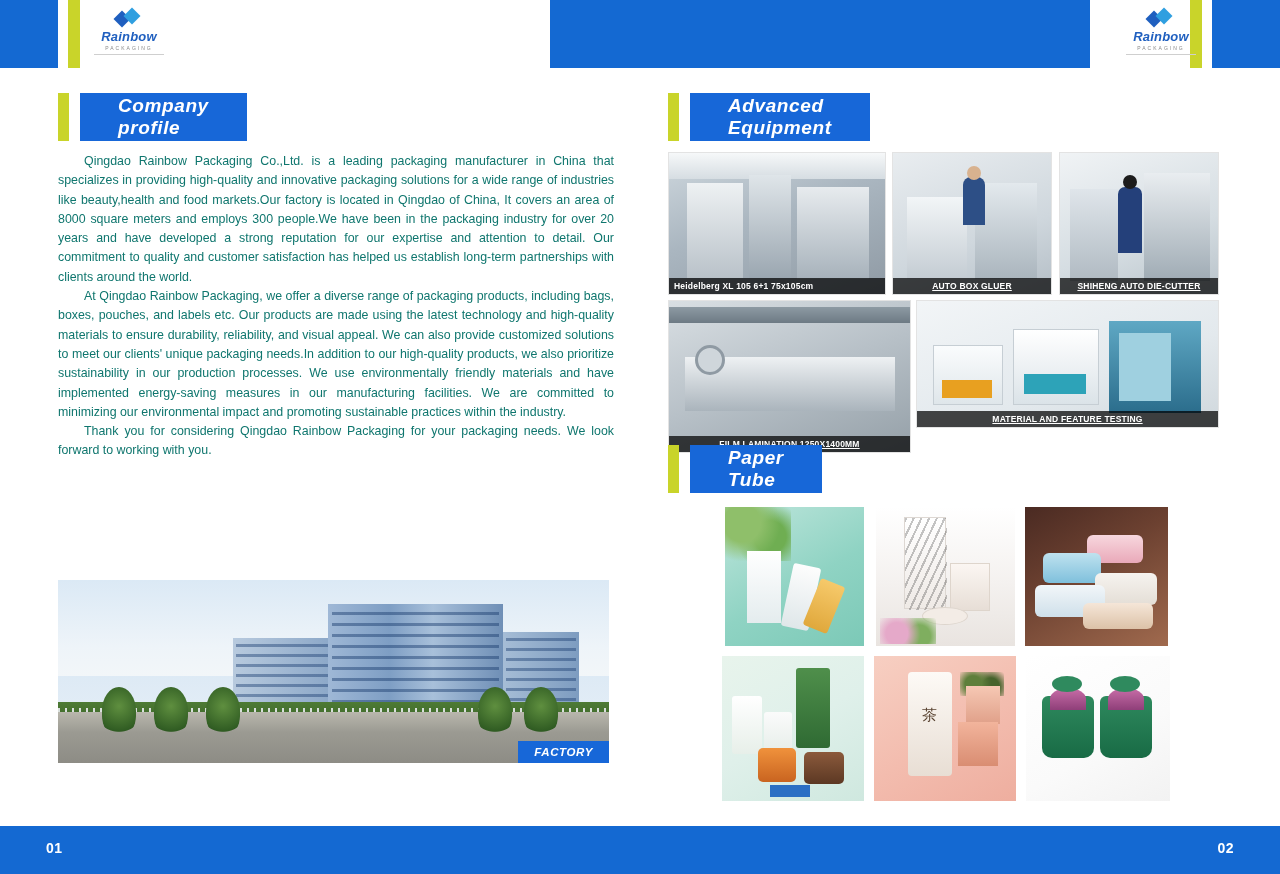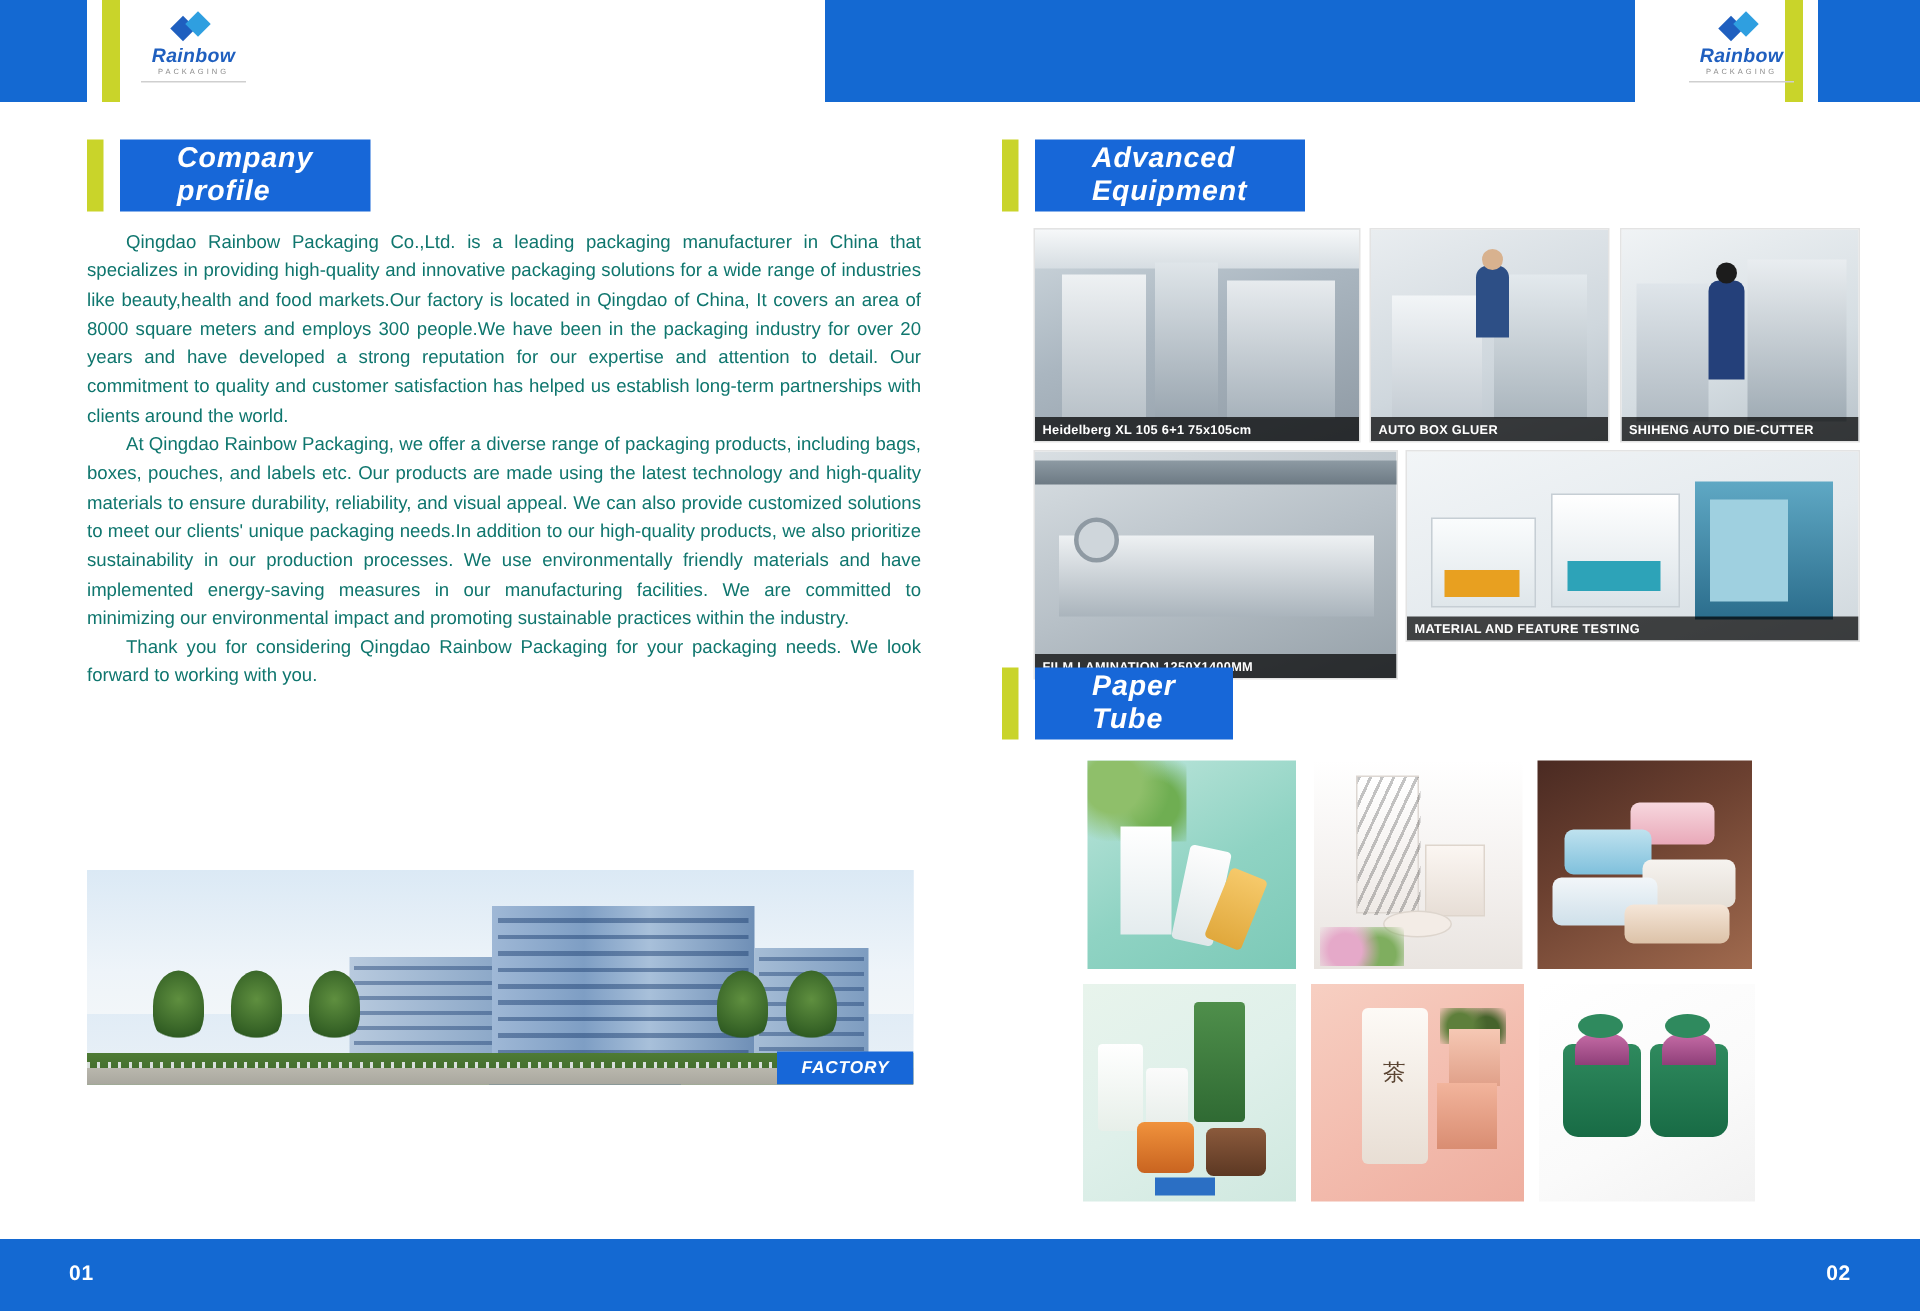--- a/index.html
+++ b/index.html
@@ -100,21 +100,21 @@
     font-size: 12.4px; color: #0f766e;
     line-height: 19.3px;
     text-align: justify;
     text-justify: inter-word;
   }
   .body-text p { text-indent: 26px; margin-bottom: 0px; }
 
   
   .factory-photo {
     position: absolute; left: 58px; top: 580px;
-    width: 551px; height: 143px;
+    width: 551px; height: 183px;
     overflow: hidden;
     background: linear-gradient(#cfe2f3, #eaf1f7);
   }
   .sky {
     position: absolute; left:0; top:0; width: 551px; height: 96px;
     background: linear-gradient(#dbe9f5 0%, #eef4f9 70%, #f2f6f9 100%);
   }
   .bld {
     position: absolute; background: #8aa8cc;
   }
@@ -175,29 +175,28 @@
     background: #1767d8; color: #fff;
     font-size: 11.5px; font-weight: bold; font-style: italic;
     letter-spacing: .6px;
     padding: 5px 16px;
   }
 
   
   .eq {
     position: absolute; overflow: hidden;
     border: 1px solid #e3e3e3;
-    margin-left: 21px;
   }
   .eq .cap {
     position: absolute; left: 0; bottom: 0; width: 100%;
     background: rgba(0,0,0,.72);
     color: #fff; font-size: 8.5px; font-weight: bold;
     padding: 3px 5px; letter-spacing: .2px;
   }
-  .eq .cap.center { text-align: left; }
+  .eq .cap.center { text-align: center; text-decoration: underline; }
 
   .eq1 { left: 668px; top: 152px; width: 218px; height: 143px;
          background: linear-gradient(160deg,#cfd8de 0%, #aab6c0 45%, #8f9aa4 100%); }
   .eq1 .m1 { position:absolute; left:18px; top:30px; width:56px; height:95px; background:linear-gradient(#eef1f3,#b9c2c9); }
   .eq1 .m2 { position:absolute; left:80px; top:22px; width:42px; height:104px; background:linear-gradient(#dfe5e9,#9aa6b0); }
   .eq1 .m3 { position:absolute; left:128px; top:34px; width:72px; height:92px; background:linear-gradient(#e7ebee,#a7b2bb); }
   .eq1 .hl { position:absolute; left:0; top:0; width:218px; height:26px; background:linear-gradient(#f6f8f9,#d6dde2); }
 
   .eq2 { left: 892px; top: 152px; width: 160px; height: 143px;
          background: linear-gradient(160deg,#e9edf0 0%, #cfd7dd 60%, #b4bec6 100%); }

